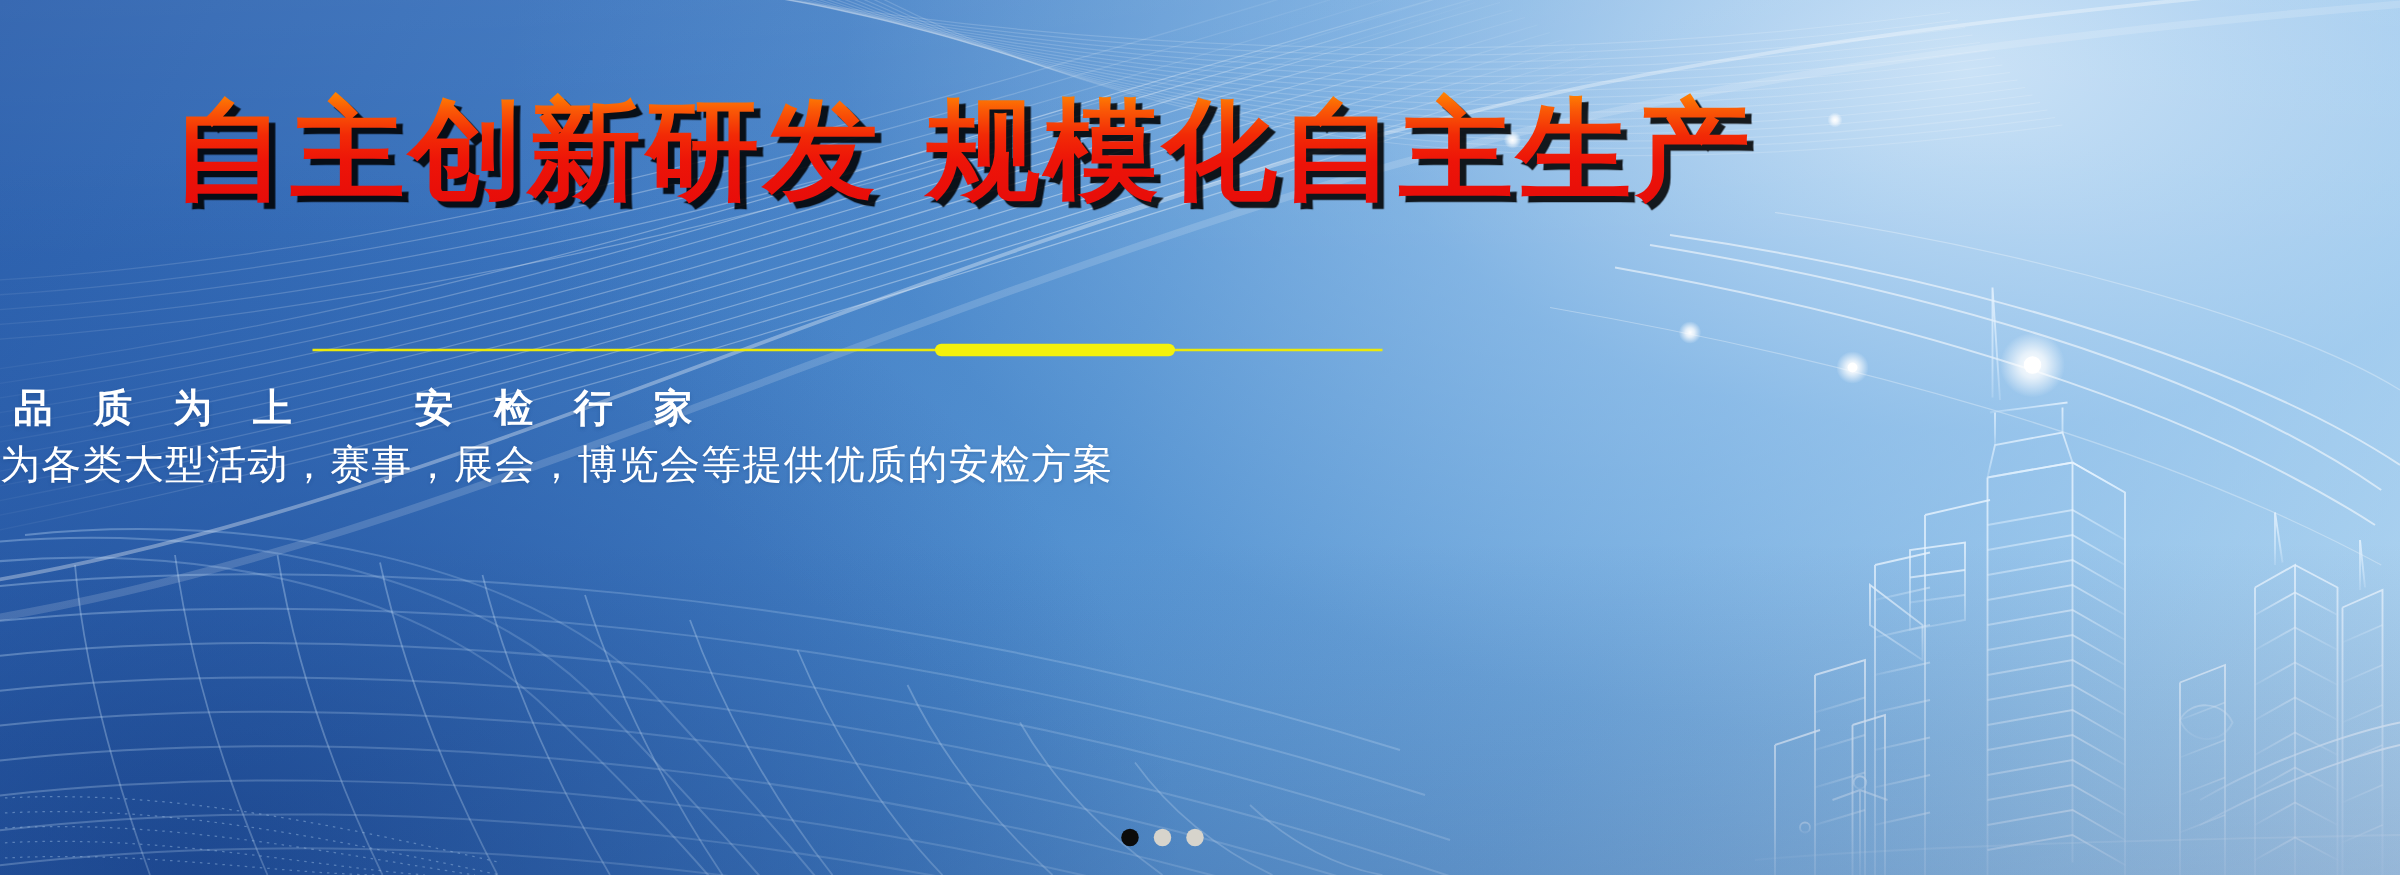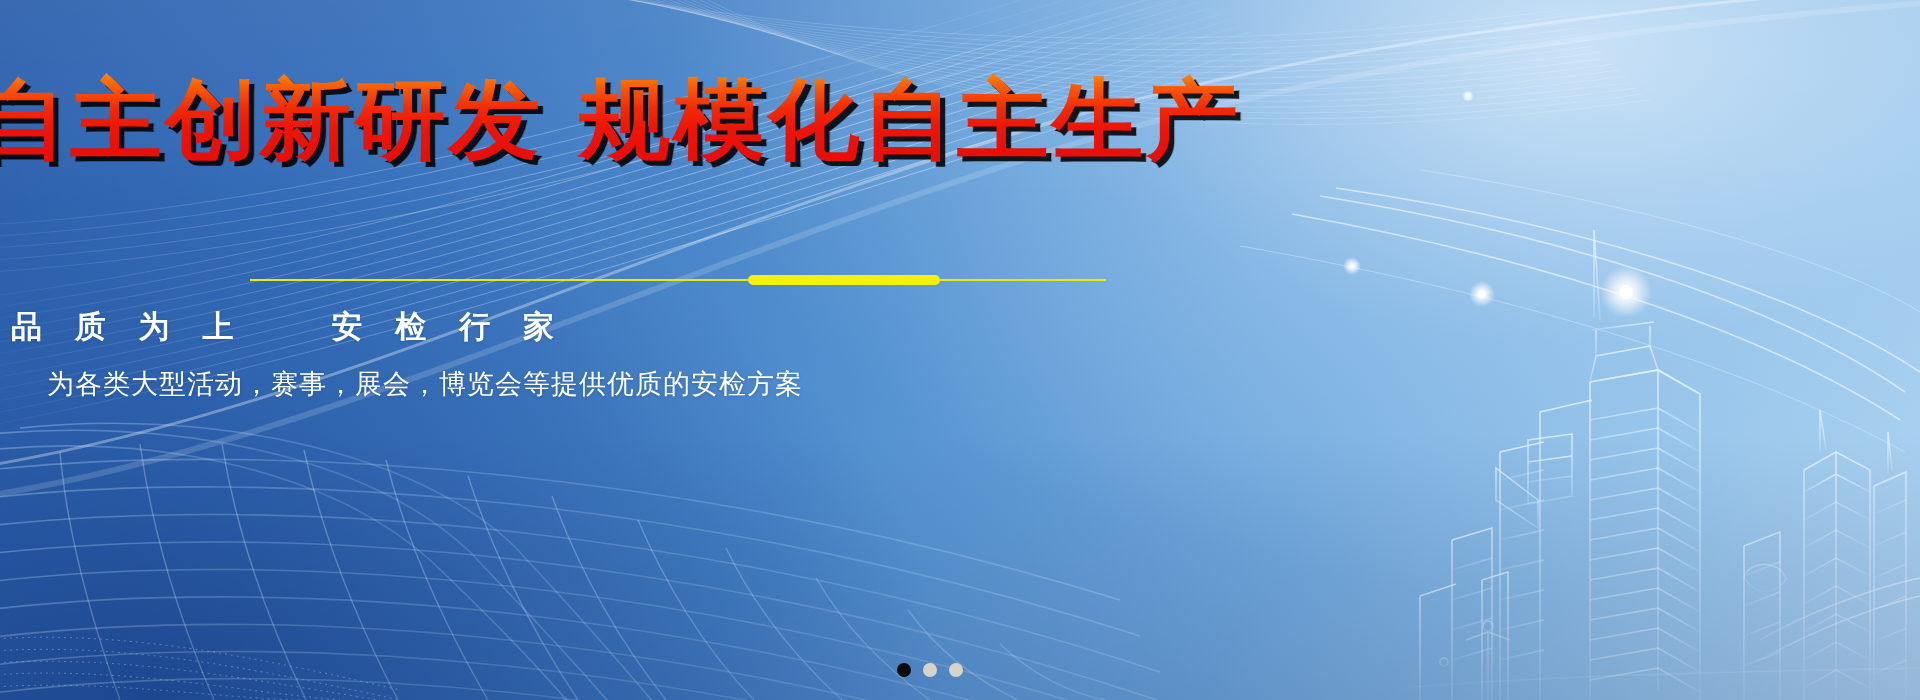--- a/index.html
+++ b/index.html
@@ -38,20 +38,21 @@
   .bg-vignette {
     background: linear-gradient(180deg, rgba(255,255,255,0.06) 0%, rgba(0,0,0,0) 30%, rgba(0,0,0,0) 62%, rgba(18,52,118,0.22) 100%);
   }
 
   
   #title-wrap {
     position: absolute;
     left: 0;
     top: 72px;
     width: 1540px;
+    text-align: center;
     z-index: 20;
   }
   #main-title {
     display: inline-block;
     font-family: "DejaVu Sans", "Liberation Sans", sans-serif;
     font-size: 88px;
     font-weight: bold;
     letter-spacing: 3px;
     line-height: 1.08;
     white-space: pre;
@@ -103,29 +104,28 @@
     font-family: "DejaVu Sans", "Liberation Sans", sans-serif;
     font-size: 31px;
     font-weight: bold;
     color: #ffffff;
     letter-spacing: 11px;
     white-space: pre;
     text-shadow: 0 1px 3px rgba(20,60,120,0.30);
     padding-left: 11px;
   }
   #sub-line2 {
-    margin-top: 18px;
+    margin-top: 2px;
     font-family: "DejaVu Sans", "Liberation Sans", sans-serif;
-    font-size: 27px;
+    font-size: 32px;
     font-weight: normal;
     color: #ffffff;
     letter-spacing: 1px;
     white-space: pre;
     text-shadow: 0 1px 3px rgba(20,60,120,0.30);
-    padding-left: 47px;
   }
 
   
   #dots {
     position: absolute;
     left: 0;
     top: 663px;
     width: 1860px;
     display: flex;
     justify-content: center;

